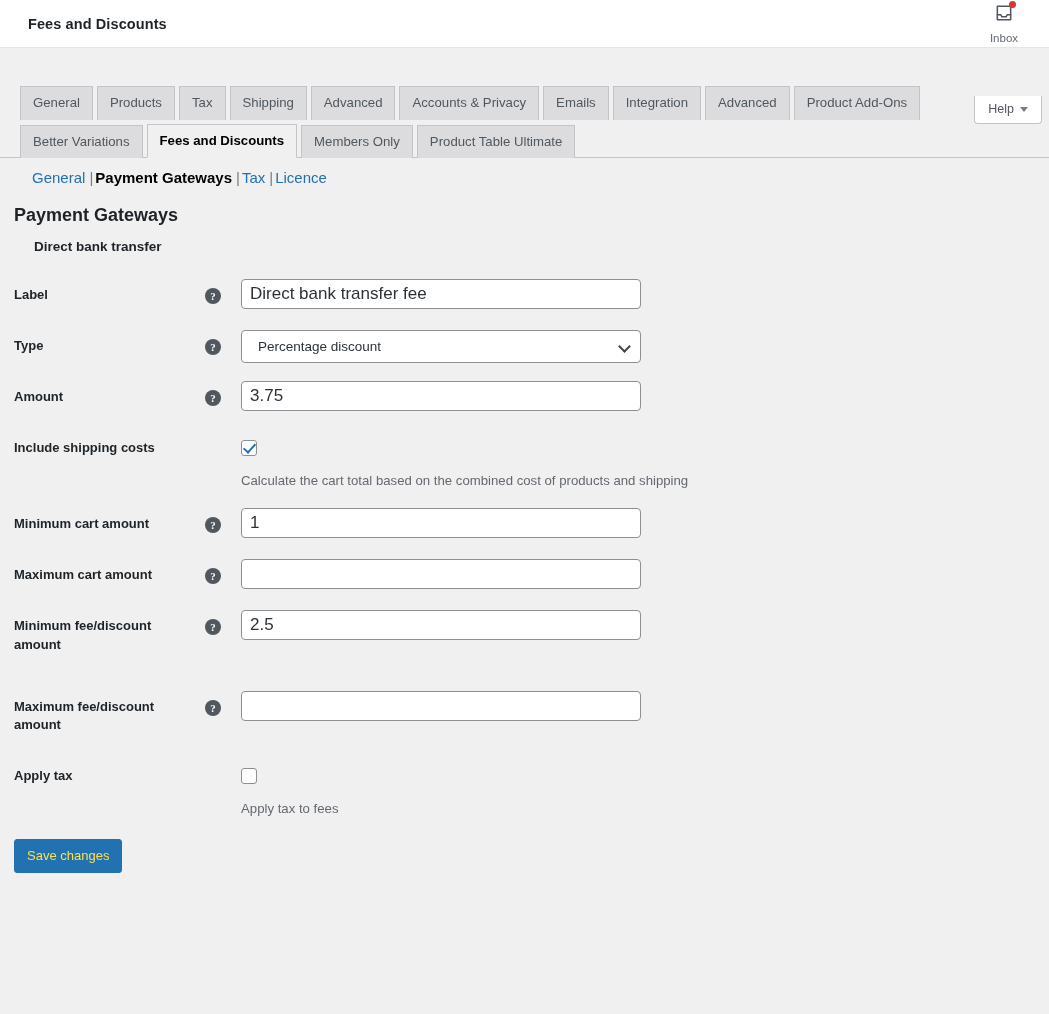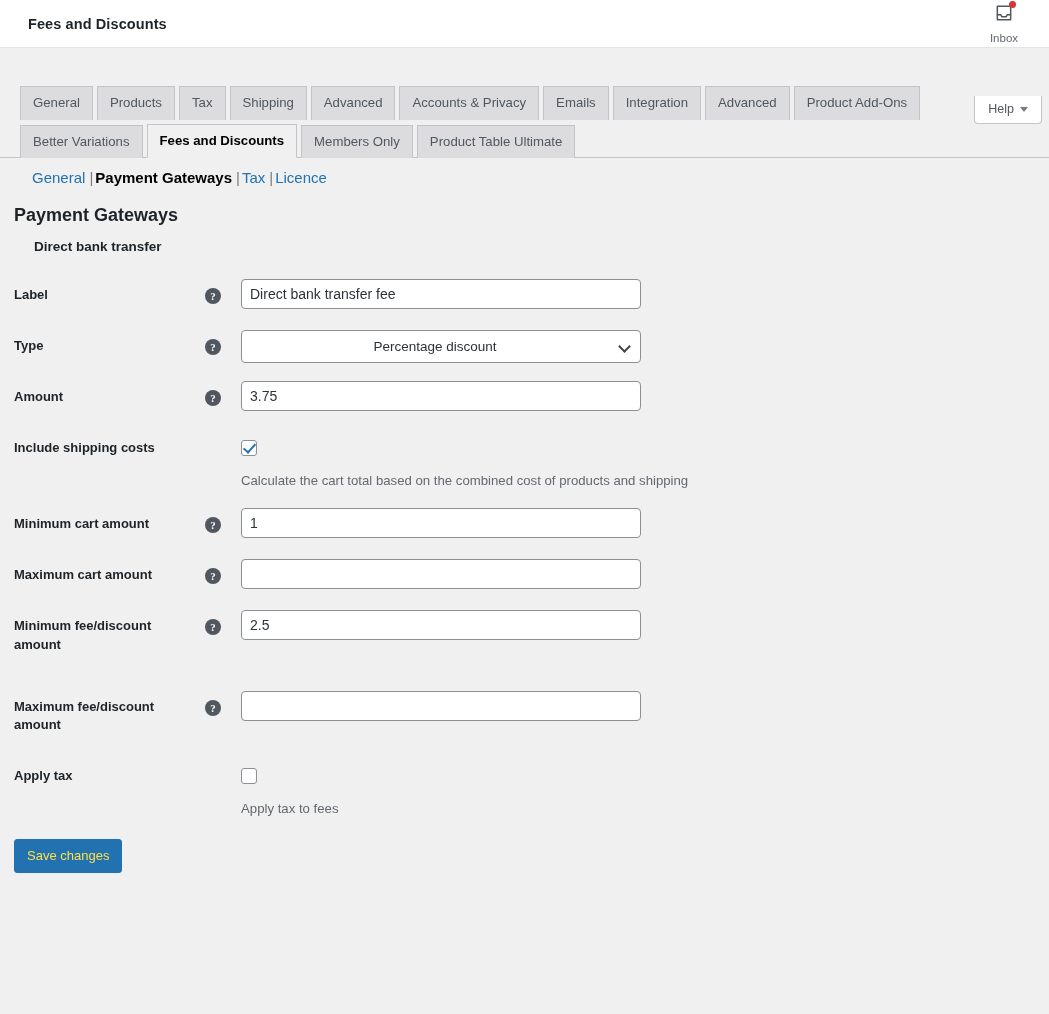--- a/index.html
+++ b/index.html
@@ -199,39 +199,38 @@
   }
 
   input.text-field {
     width: 400px;
     height: 30px;
     padding: 0 8px;
     border: 1px solid #8c8f94;
     border-radius: 4px;
     background: #fff;
     font-family: "Liberation Sans", sans-serif;
-    font-size: 14px;
+    font-size: 17px;
     color: #2c3338;
     outline: none;
   }
   select.select-field {
     width: 400px;
     height: 33px;
     padding: 0 28px 0 16px;
     border: 1px solid #8c8f94;
     border-radius: 4px;
     background: #fff;
     font-family: "Liberation Sans", sans-serif;
     font-size: 13.5px;
     color: #2c3338;
     outline: none;
     -webkit-appearance: none;
     -moz-appearance: none;
     appearance: none;
-    text-align: center;
   }
   .select-wrap { position: relative; display: inline-block; }
   .select-chevron {
     position: absolute;
     right: 12px;
     top: 12px;
     width: 9px;
     height: 9px;
     pointer-events: none;
   }

